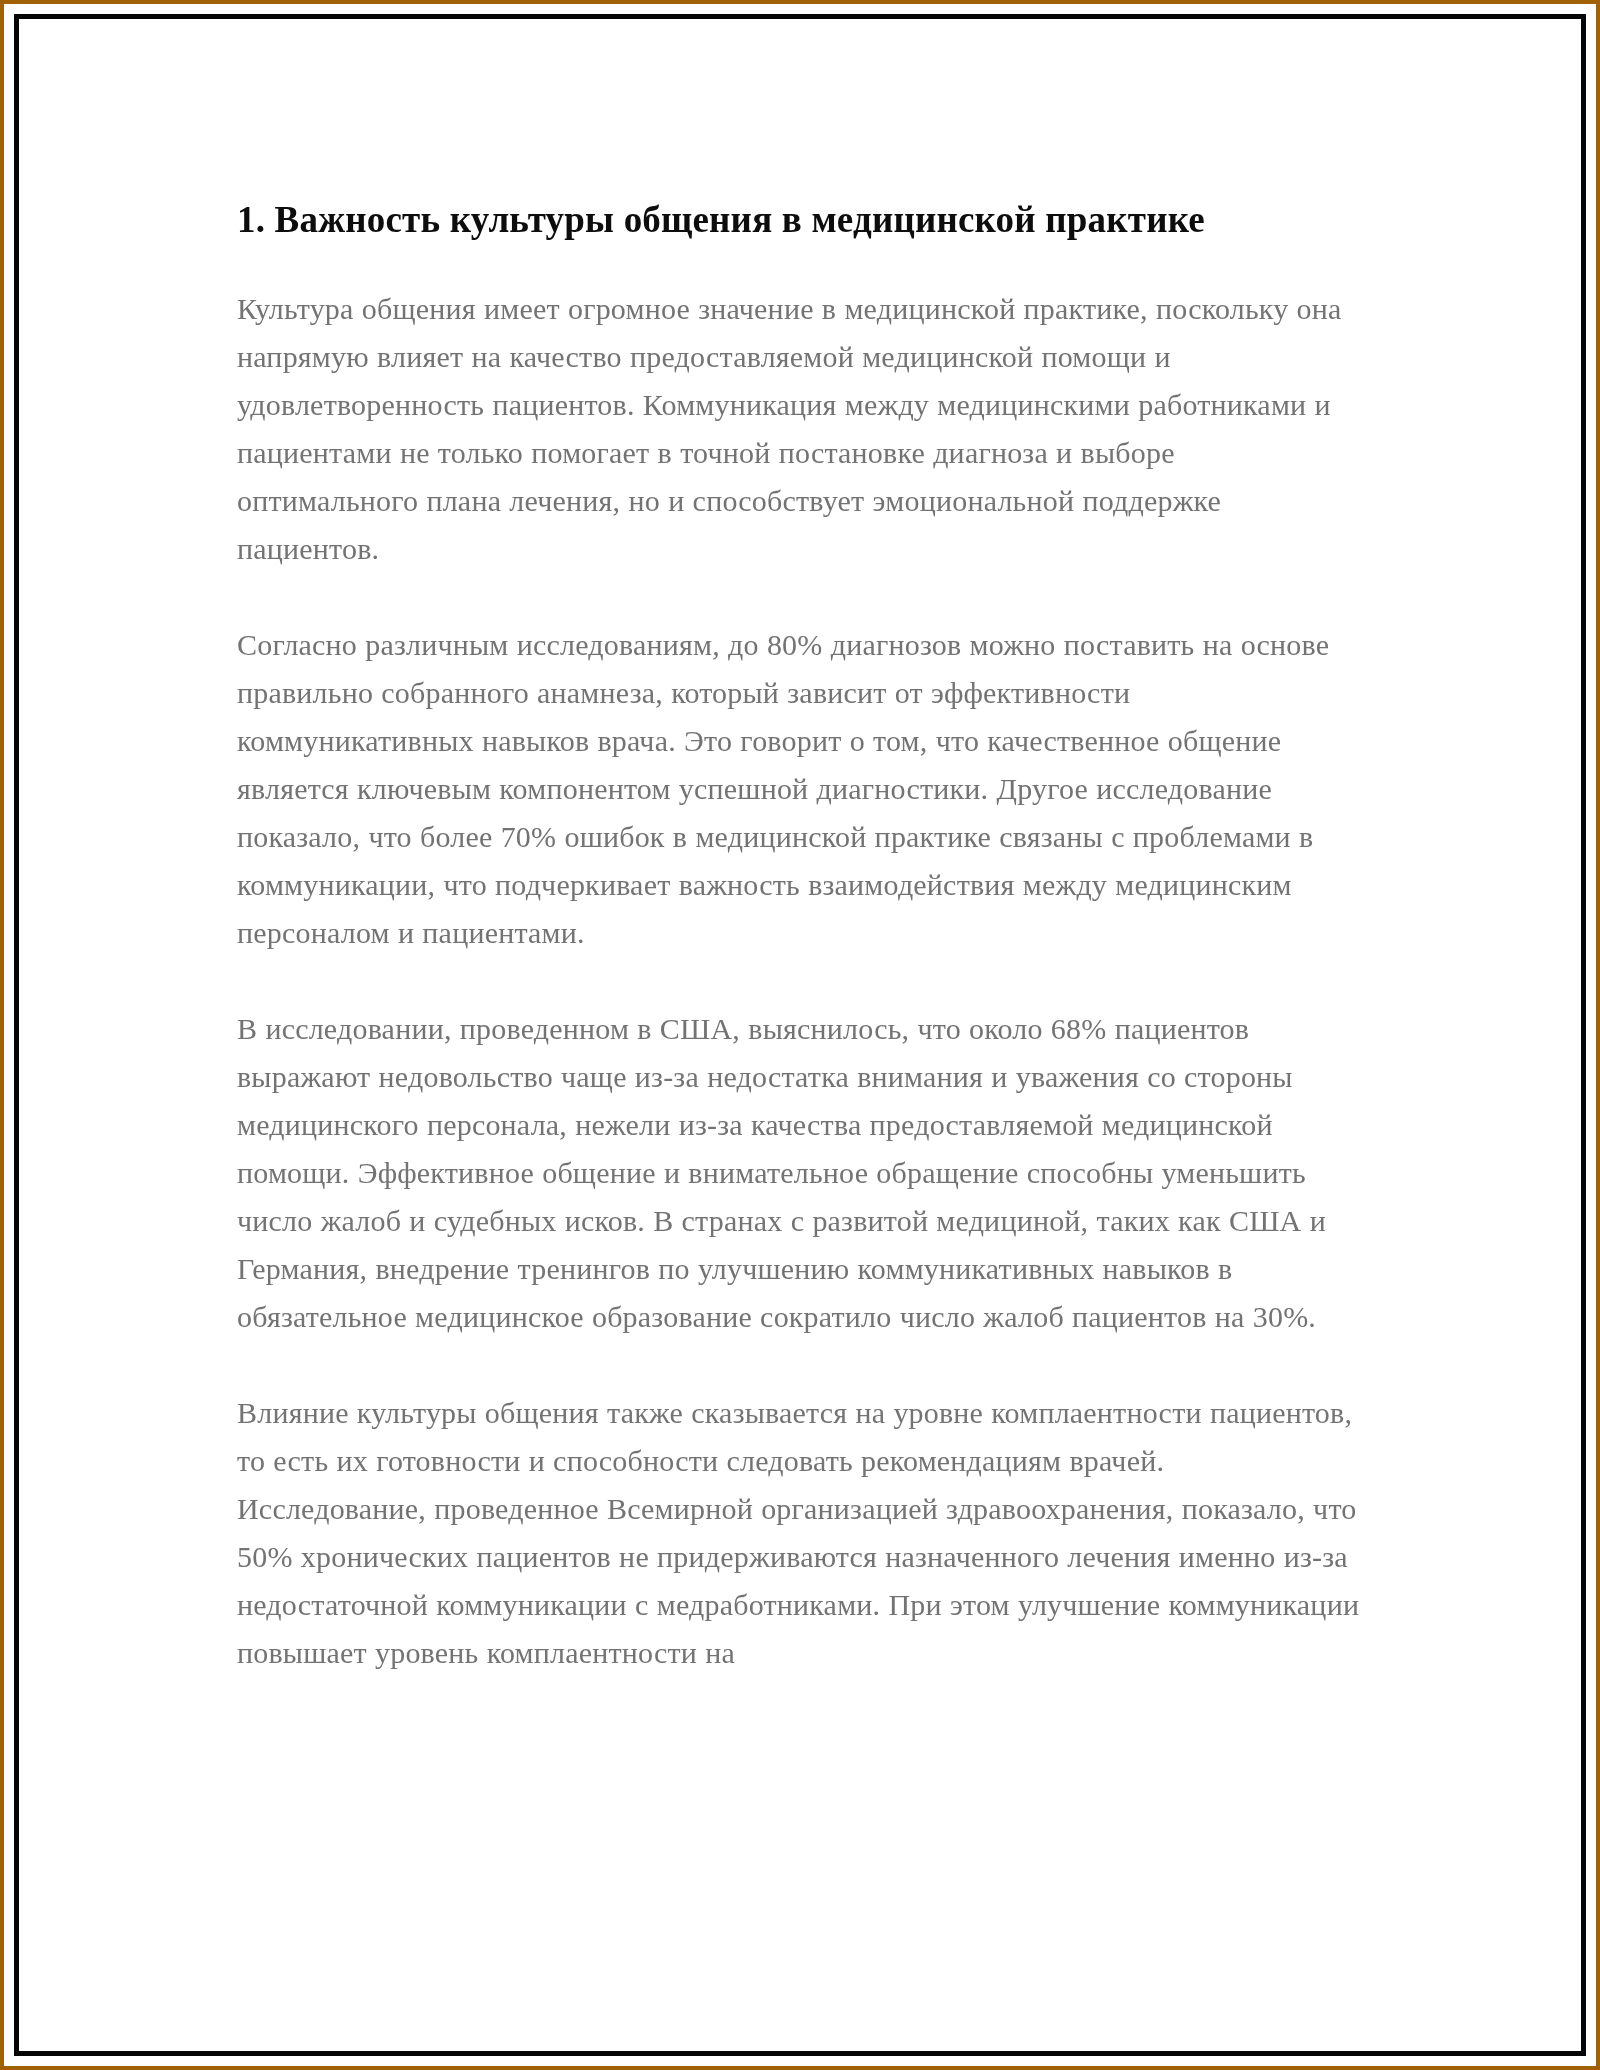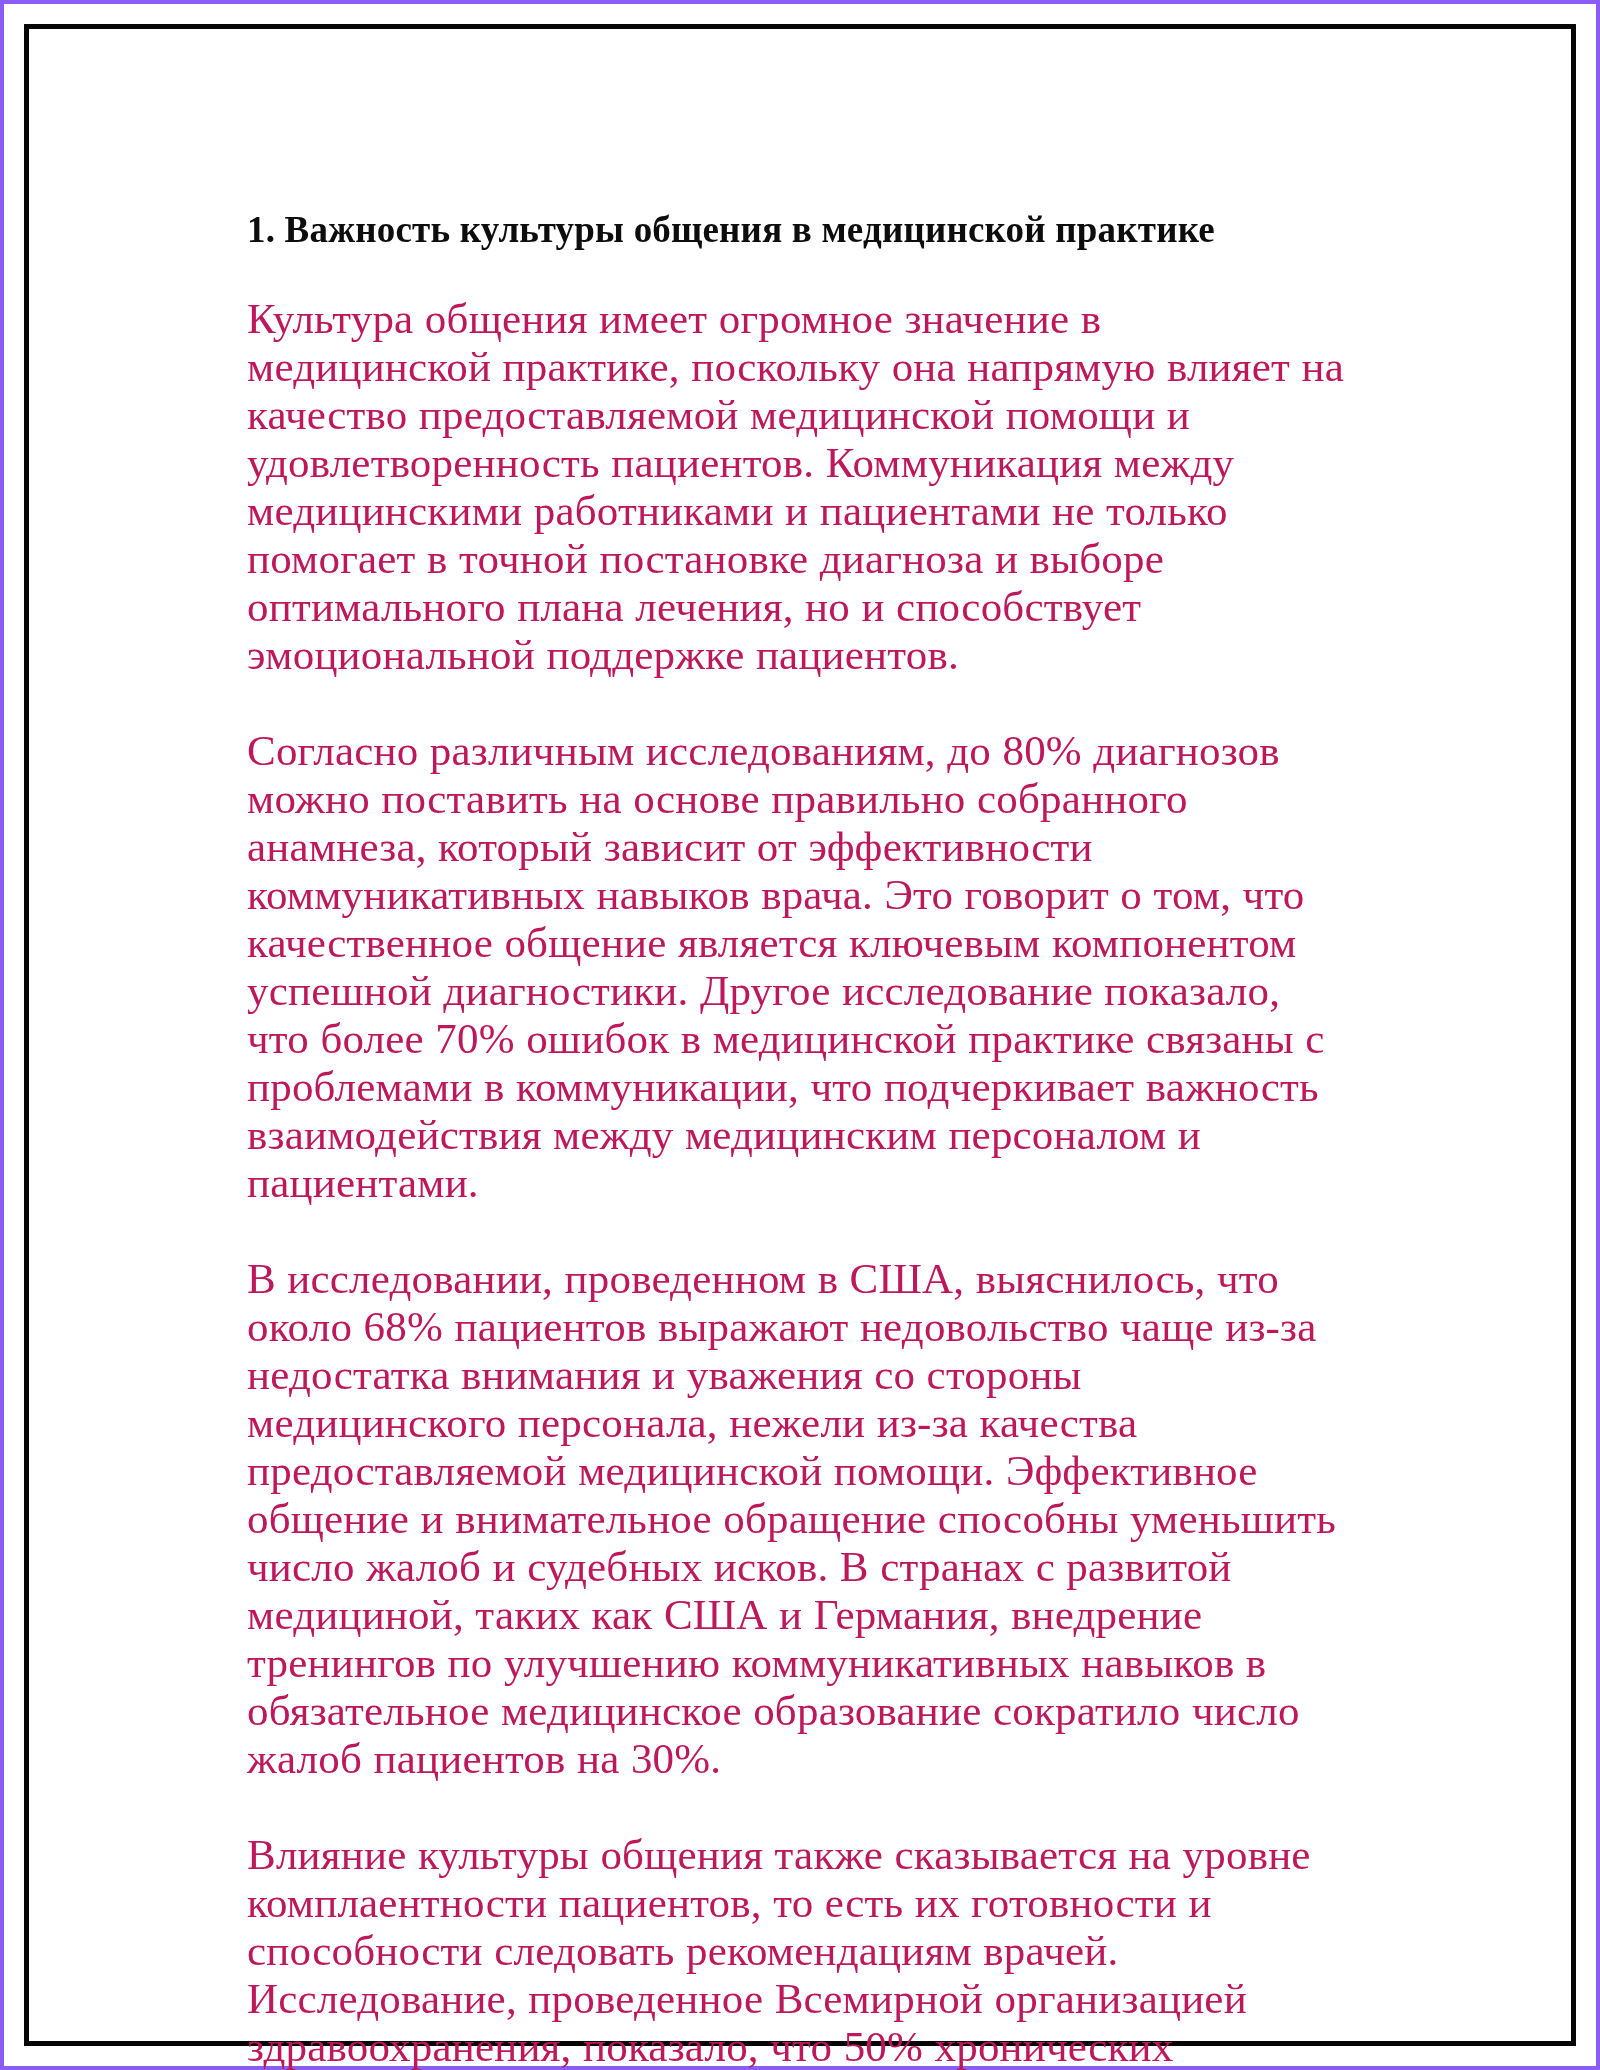--- a/index.html
+++ b/index.html
@@ -11,22 +11,22 @@
     position: relative;
     width: 1600px;
     height: 2070px;
     background: #ffffff;
     overflow: hidden;
   }
   
   .outer-frame {
     position: absolute;
     inset: 0;
-    border: 4px solid #8b5cf6;
-    padding: 20px;
+    border: 4px solid #a16207;
+    padding: 10px;
     box-sizing: border-box;
   }
   .page {
     width: 100%;
     height: 100%;
     box-sizing: border-box;
     border: 5px solid #050505;
     background: #ffffff;
   }
   .content {
@@ -40,23 +40,23 @@
     font-weight: 700;
     font-size: 37px;
     line-height: 50px;
     color: #0d0d0d;
     letter-spacing: 0.2px;
   }
   .doc-paragraph {
     margin: 0 0 48px 0;
     max-width: 1150px;
     font-family: "Liberation Serif", "DejaVu Serif", serif;
-    font-size: 43px;
+    font-size: 30px;
     line-height: 48px;
-    color: #be185d;
+    color: #737373;
     letter-spacing: 0.2px;
     word-spacing: 0.5px;
     text-align: left;
     hyphens: none;
   }
 </style>
 </head>
 <body>
 
 <div class="viewport">

